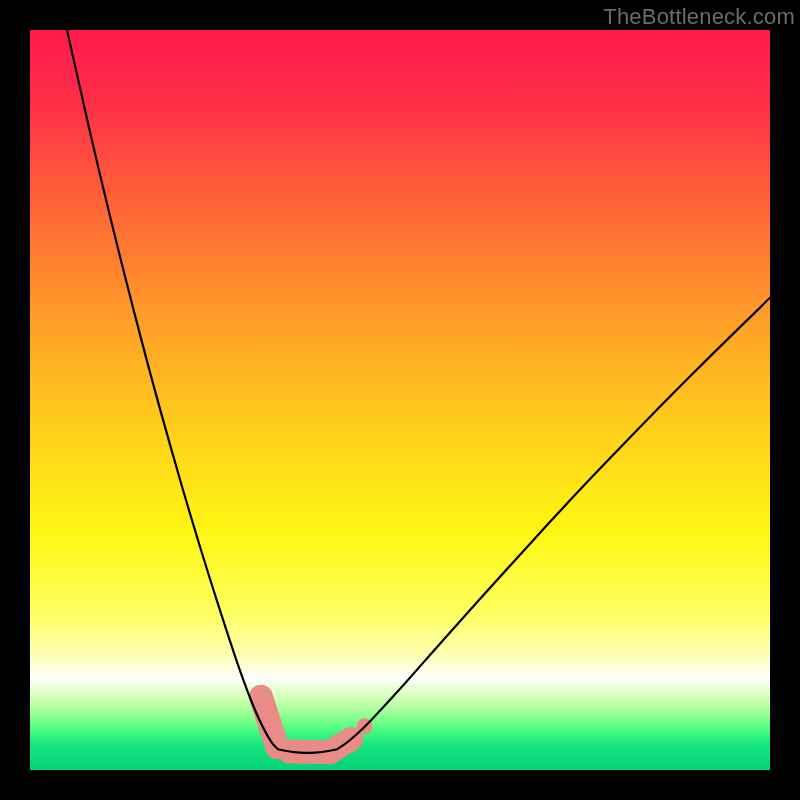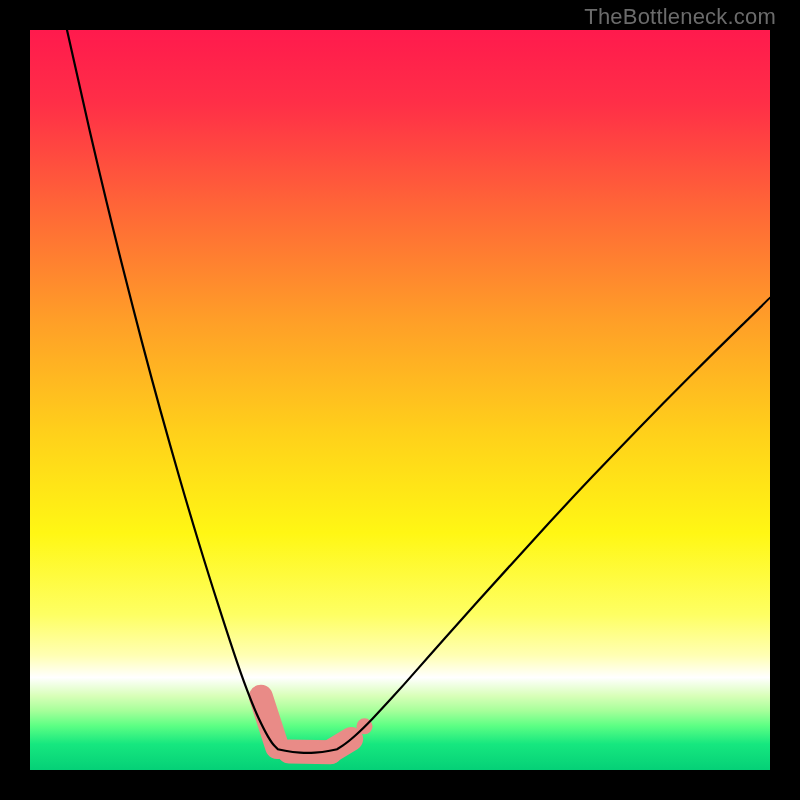--- a/index.html
+++ b/index.html
@@ -37,21 +37,21 @@
     position: absolute;
     left: 0;
     top: 0;
     width: 100%;
     height: 100%;
     pointer-events: none;
   }
   .watermark {
     position: absolute;
     top: 4px;
-    right: 24px;
+    right: 5px;
     font-family: Arial, Helvetica, sans-serif;
     font-size: 22px;
     color: #6b6b6b;
     letter-spacing: 0.2px;
     margin-left: 9px;
   }
 </style>
 </head>
 <body>
 

